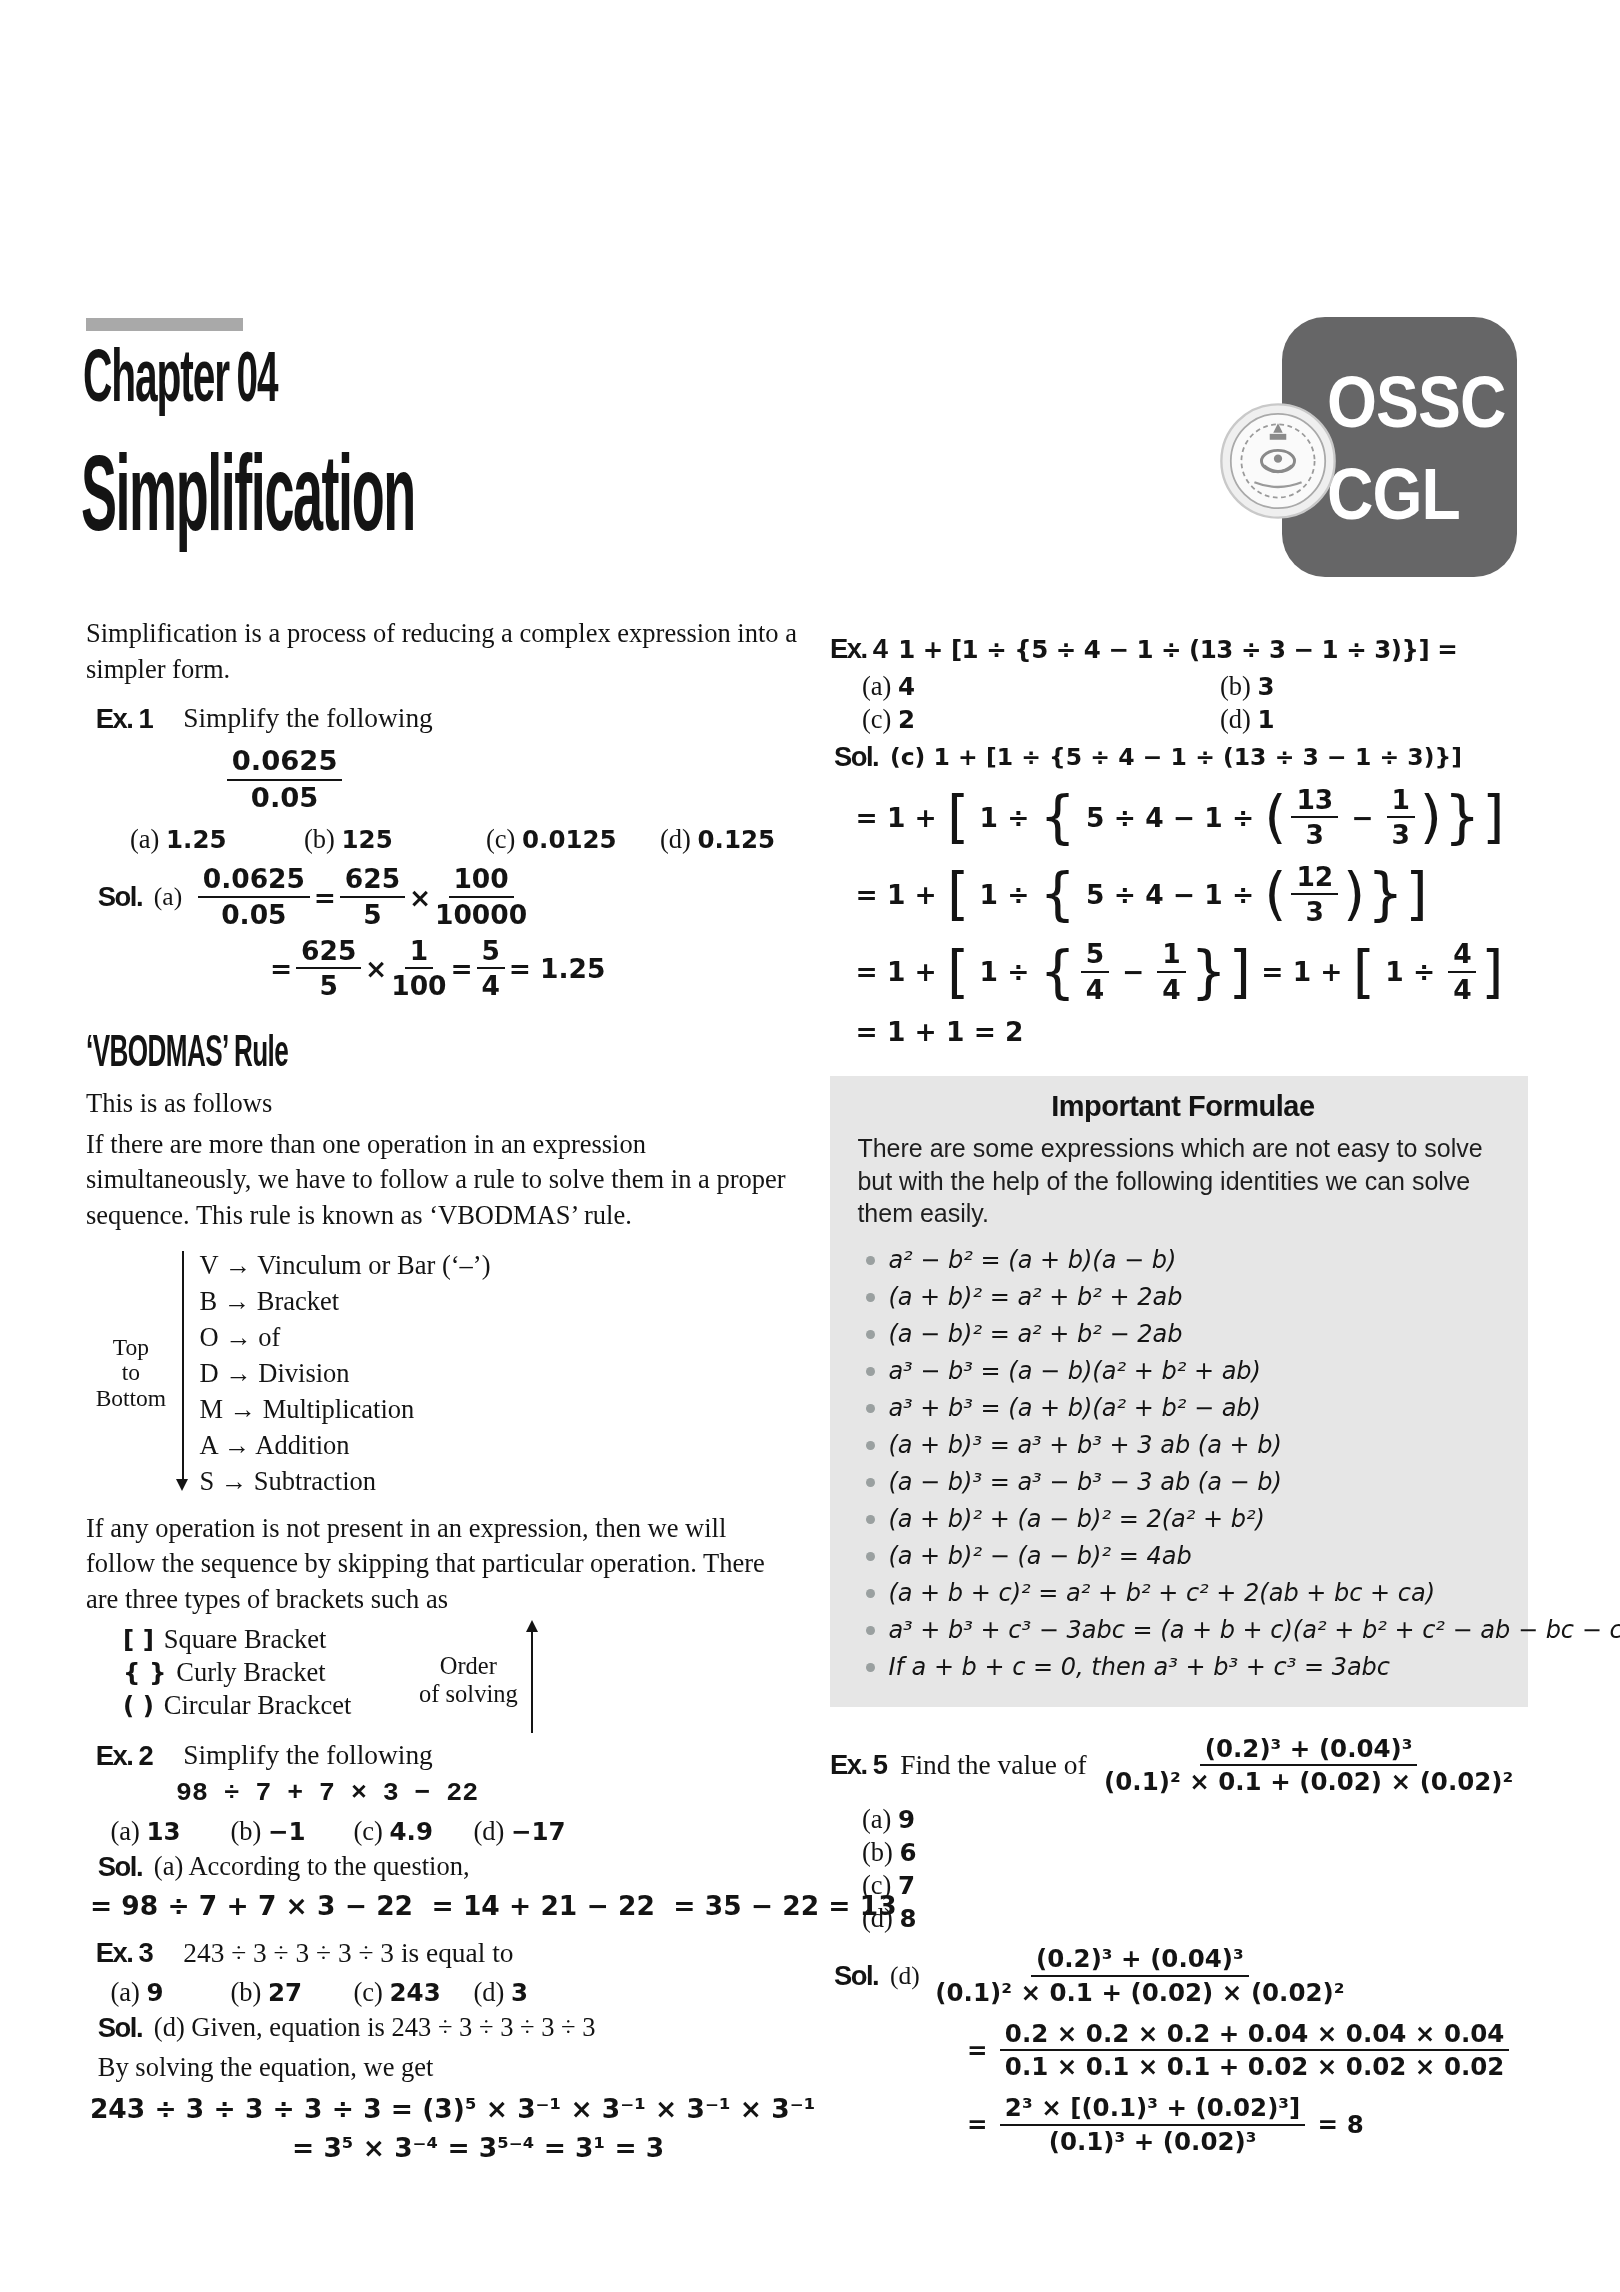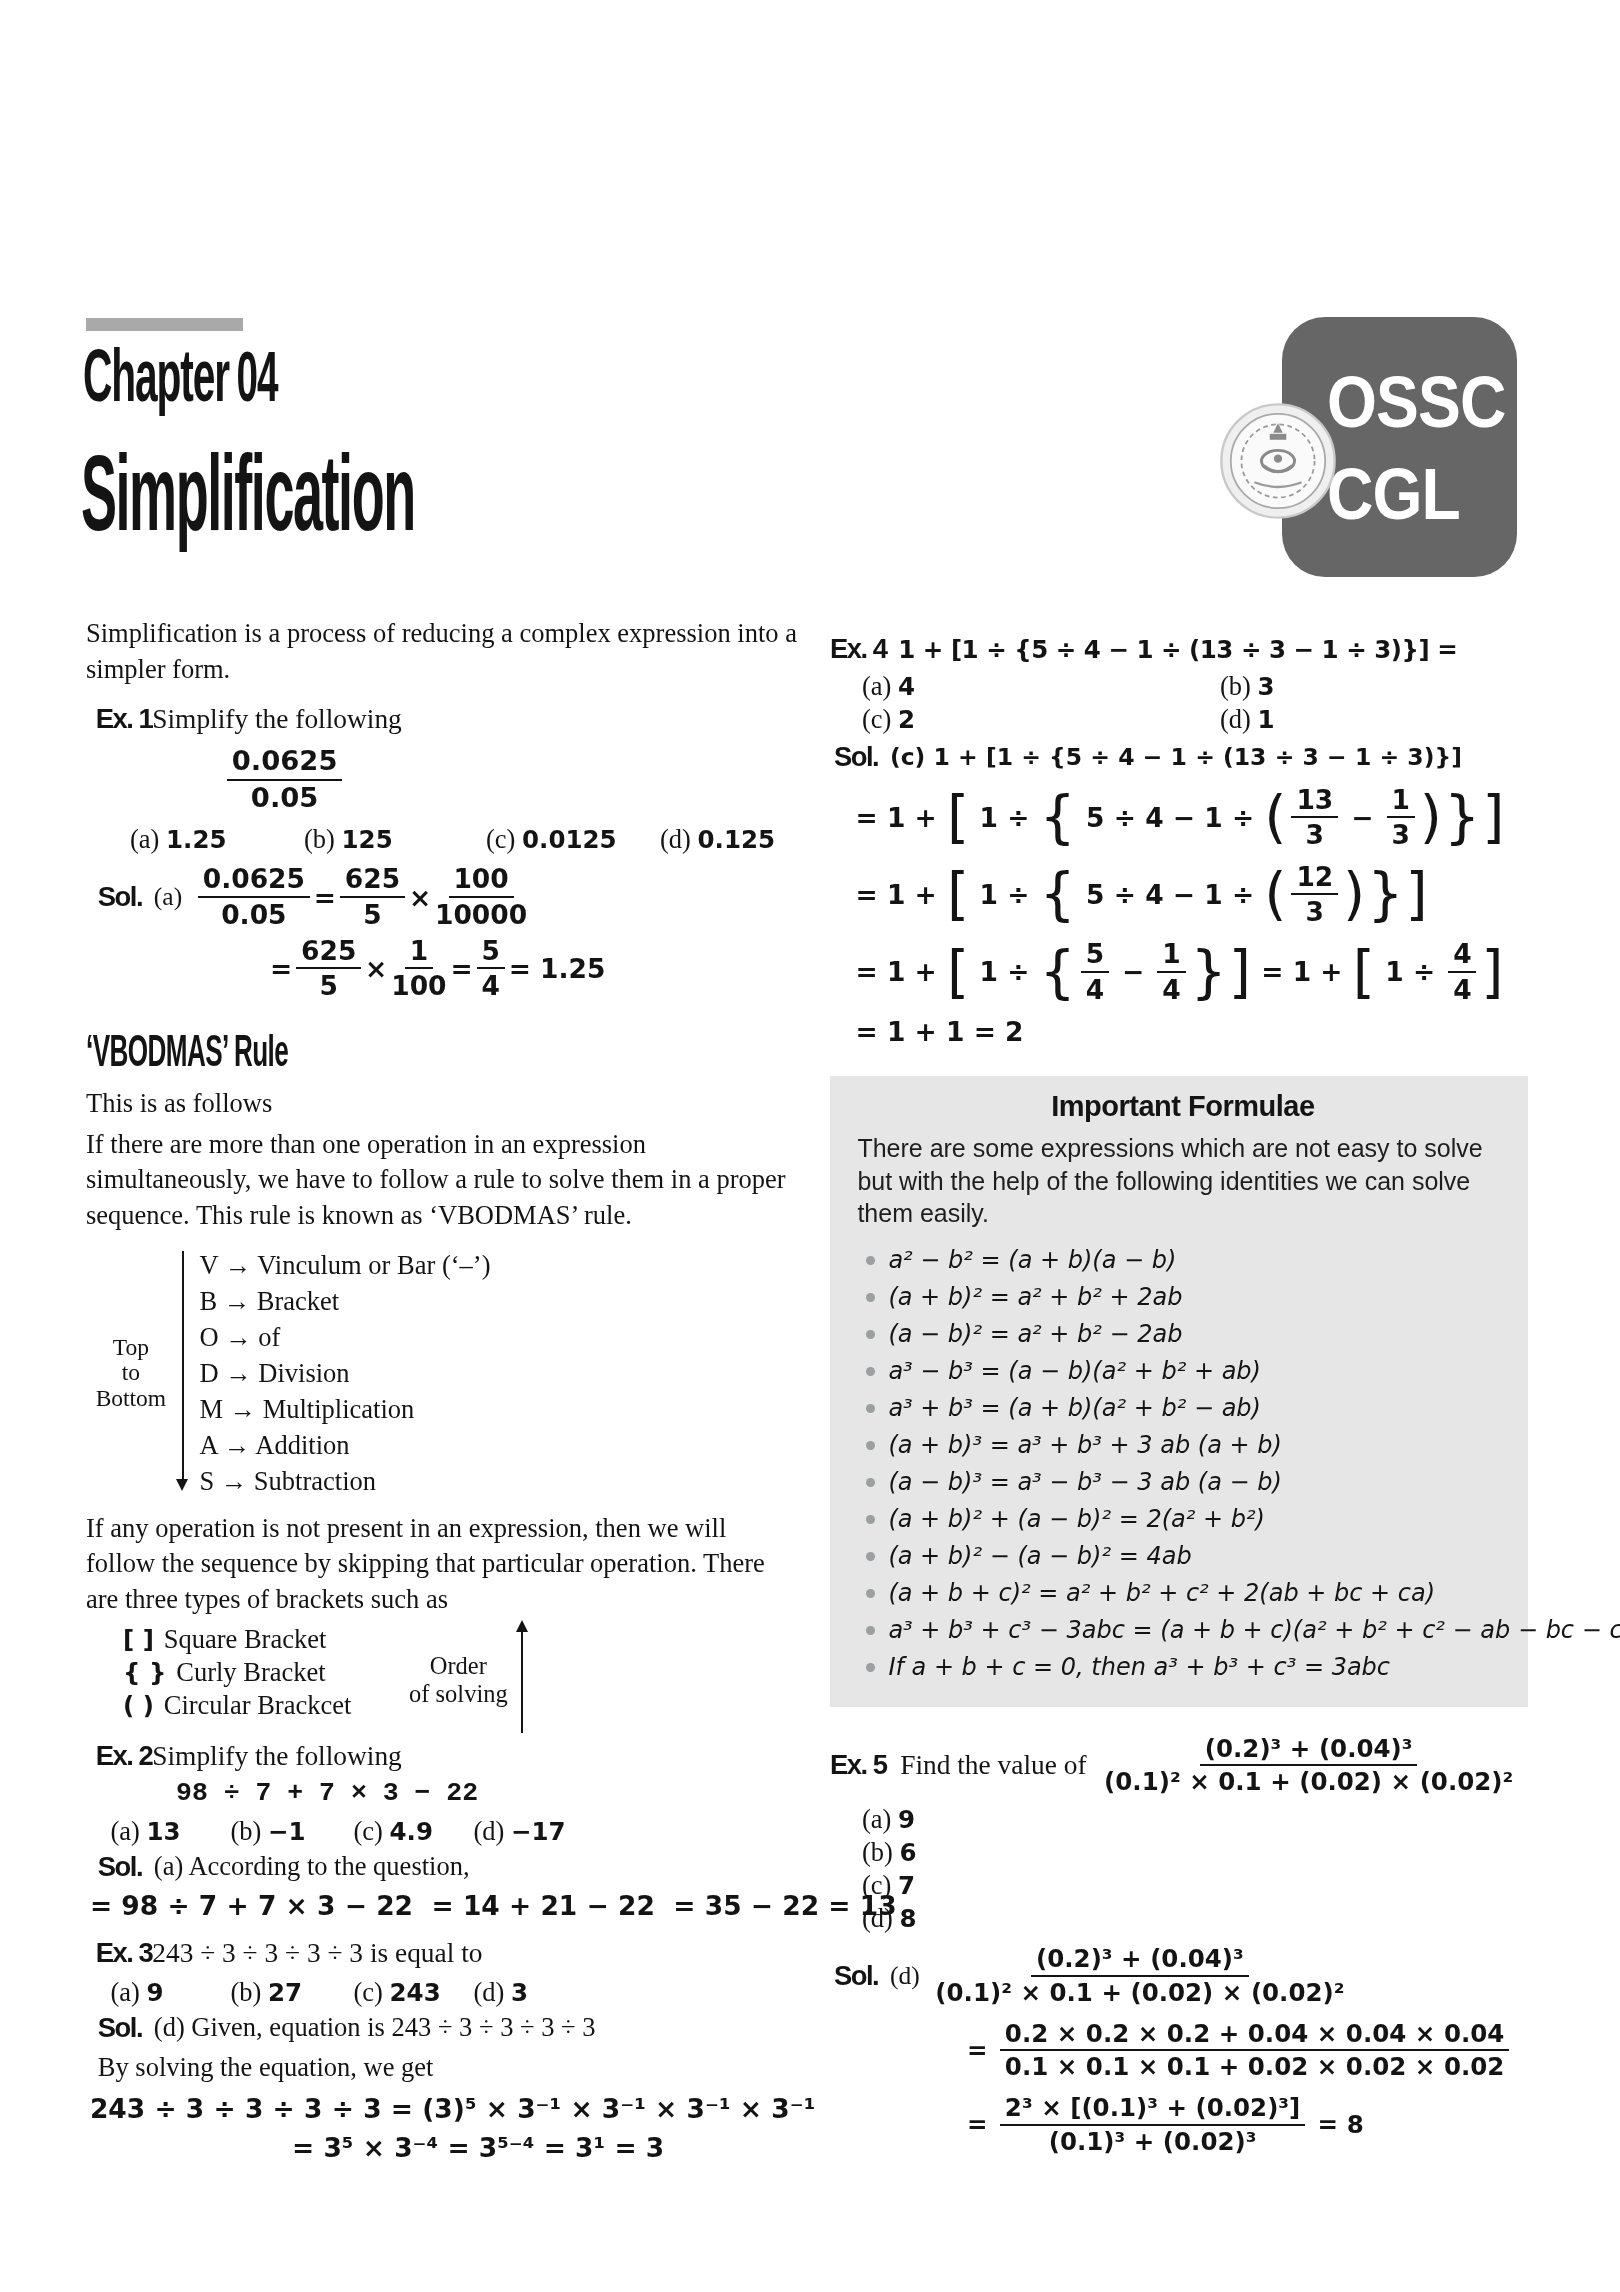--- a/index.html
+++ b/index.html
@@ -19,21 +19,21 @@
   .badge-text{position:absolute;left:45px;top:39px;color:#fff;font-family:"Liberation Sans",sans-serif;
               font-weight:700;font-size:73px;line-height:1.26;letter-spacing:-1px;
               transform:scaleX(0.88);transform-origin:left top;}
   .emblem{position:absolute;left:1219px;top:402px;width:118px;height:118px;}
 
   
   .col-left{position:absolute;left:86px;top:616px;width:714px;}
   .col-right{position:absolute;left:830px;top:633px;width:698px;}
 
   p.body{font-size:26.5px;line-height:1.34;margin:0 0 5.9px 0;}
-  .exrow{display:flex;gap:0;align-items:flex-end;margin:15.7px 0 3.9px 9.8px;}
+  .exrow{display:flex;gap:31px;align-items:center;margin:15.7px 0 3.9px 9.8px;}
   .exlabel,.sol-label{font-family:"Liberation Sans",sans-serif;font-weight:700;font-size:27.4px;
             letter-spacing:-1.5px;white-space:nowrap;}
   .exq{font-size:27.4px;}
   .h2{font-family:"Liberation Sans",sans-serif;font-weight:700;font-size:45px;letter-spacing:-1px;
       transform:scaleX(0.58);transform-origin:left top;white-space:nowrap;margin:25.5px 0 11.8px 0;line-height:1.05;}
 
   
   .mline{display:flex;align-items:center;font-family:"DejaVu Sans",sans-serif;
          font-weight:700;font-size:26.5px;white-space:pre;}
   .mline .mt{white-space:pre;}
@@ -57,21 +57,21 @@
   .vbod-label{width:82px;align-self:center;text-align:center;font-size:23.5px;line-height:1.08;}
   .vbod-line{width:0;border-left:2.9px solid #141414;margin:3.9px 15.7px 17.6px 9.8px;position:relative;}
   .vbod-line::after{content:"";position:absolute;bottom:-15.7px;left:-7.8px;
       border:6.4px solid transparent;border-top:12.7px solid #141414;}
   .vbod-items div{font-size:26.5px;line-height:36px;}
 
   
   .brkt{position:relative;margin:5.9px 0 17.6px 37px;}
   .brkt .brow{font-size:26.5px;line-height:33px;}
   .brkt .bsym{font-family:"DejaVu Sans",sans-serif;font-weight:700;font-size:24.5px;margin-right:9.8px;}
-  .order{position:absolute;left:286px;top:0;display:flex;align-items:flex-start;gap:13.7px;}
+  .order{position:absolute;left:296px;top:0;display:flex;align-items:flex-start;gap:13.7px;}
   .order-label{text-align:center;font-size:24.5px;line-height:1.12;padding-top:29px;}
   .order-line{height:106px;border-left:2.9px solid #141414;position:relative;margin-top:3.9px;}
   .order-line::before{content:"";position:absolute;top:-13.7px;left:-7.8px;
       border:6.4px solid transparent;border-bottom:12.7px solid #141414;}
 
   
   .ex4head{display:flex;gap:11.8px;align-items:baseline;margin:0 0 5.9px 0;}
   .ex4head .mexpr{font-family:"DejaVu Sans",sans-serif;font-weight:700;font-size:24.5px;letter-spacing:-0.5px;white-space:nowrap;}
   .opts2{display:grid;grid-template-columns:358px 1fr;padding-left:32px;margin:2px 0;}
   .optsv{padding-left:32px;margin:5.9px 0;}

